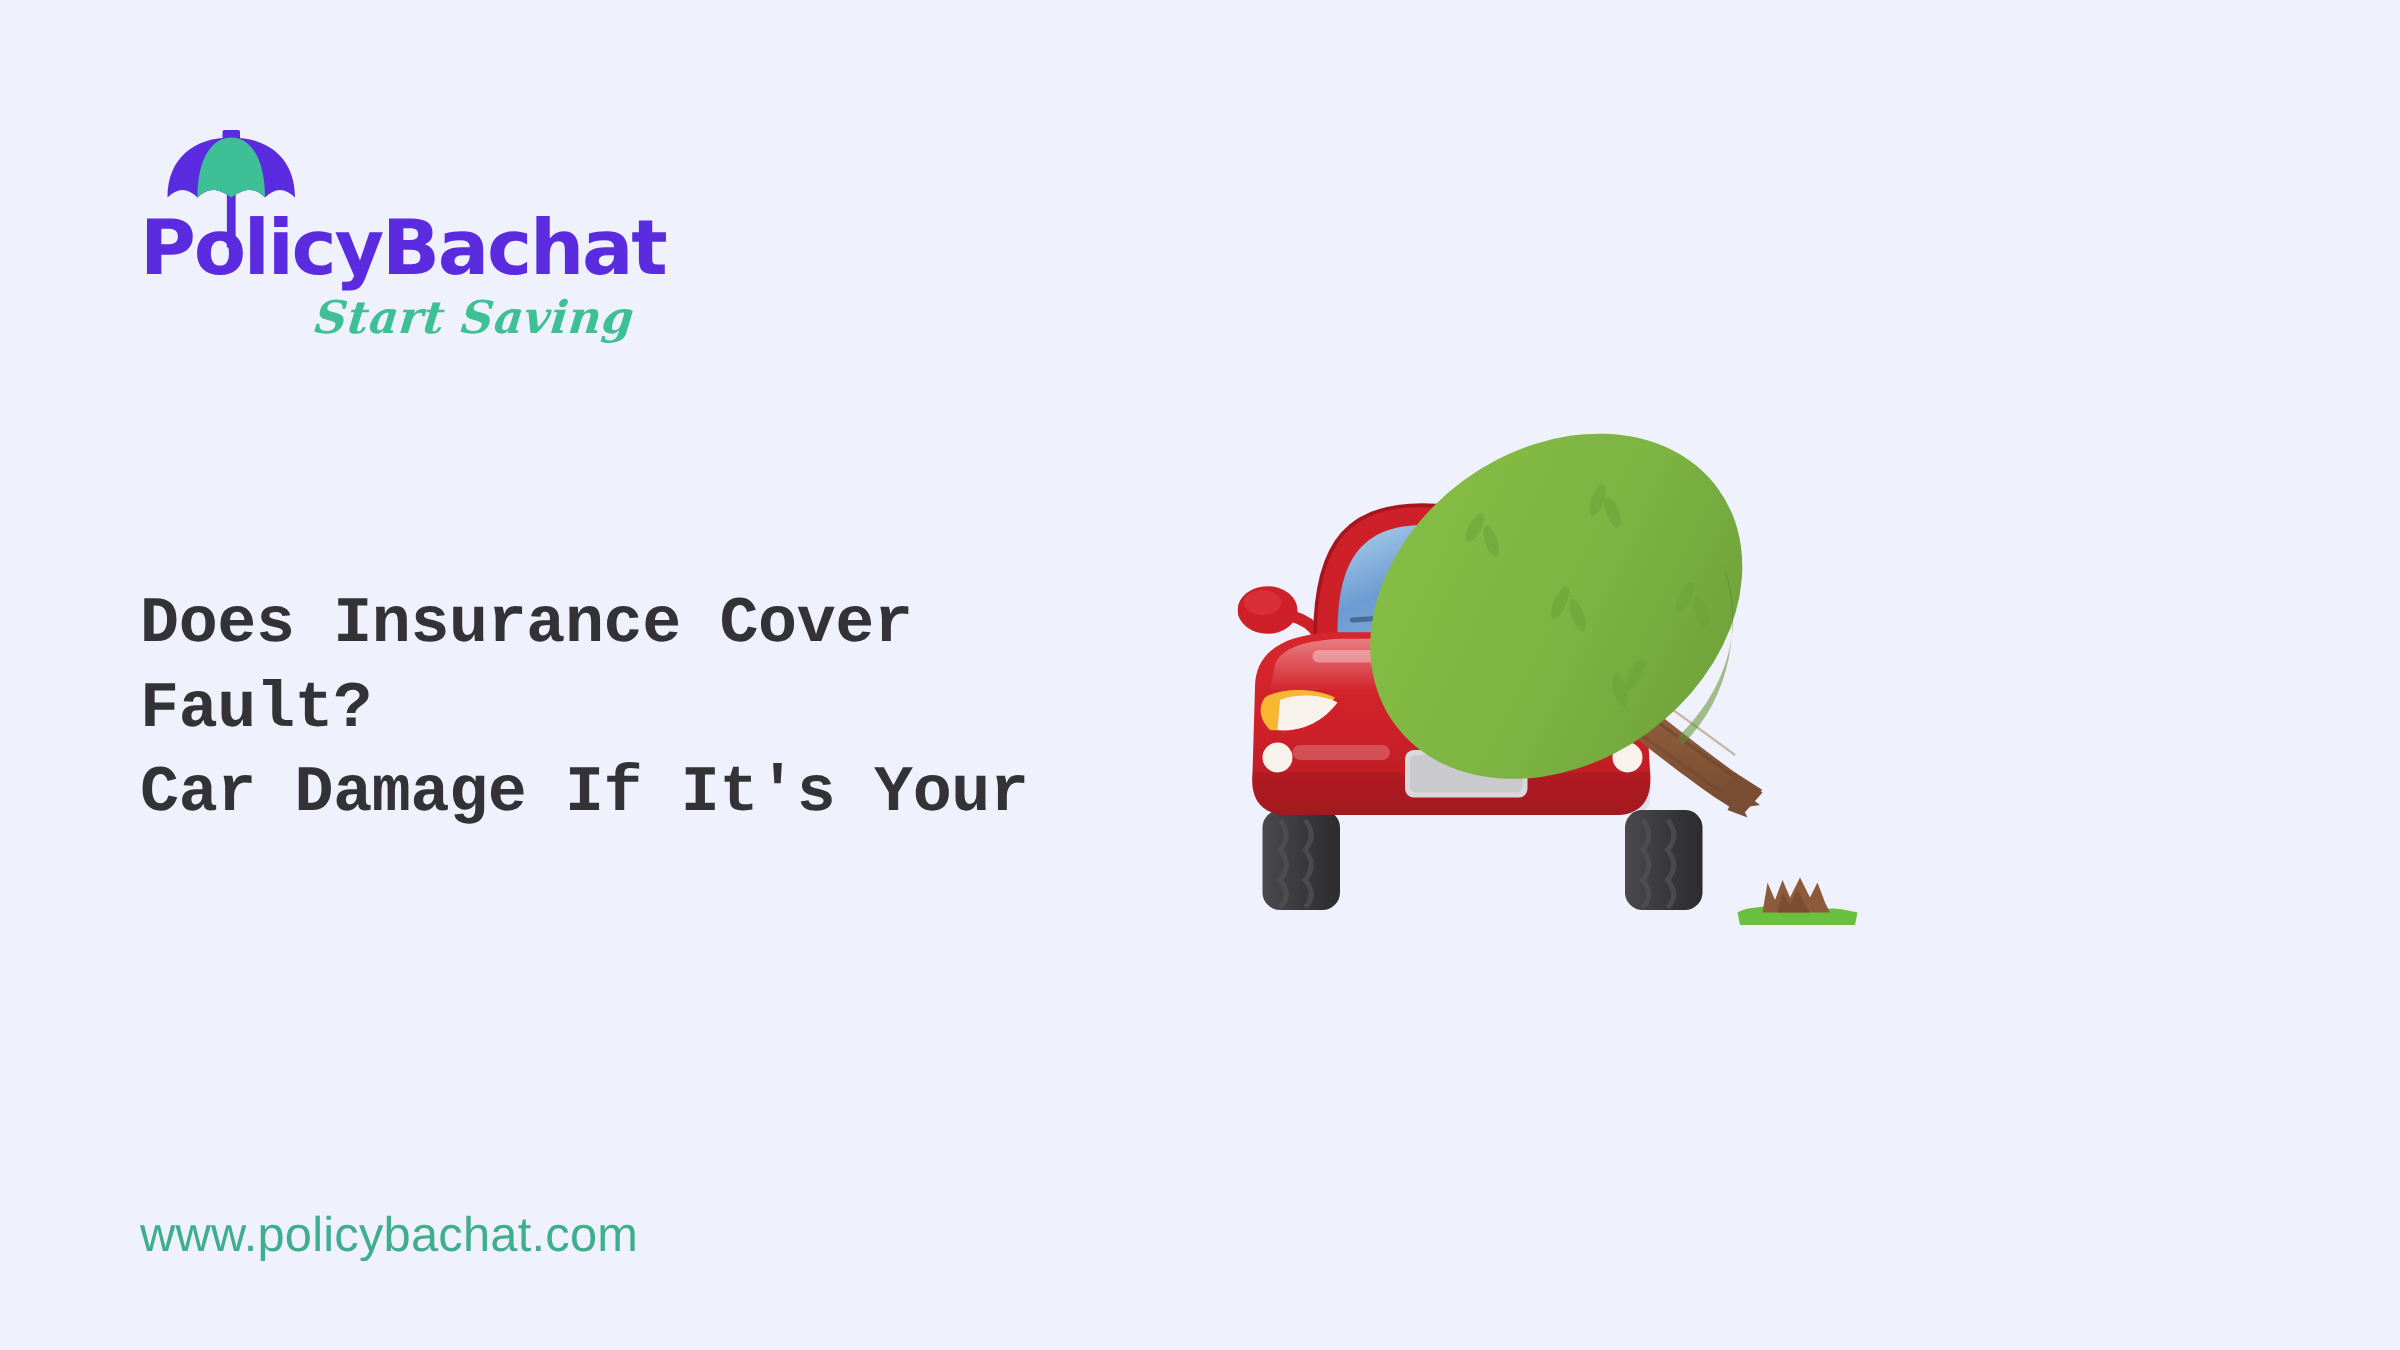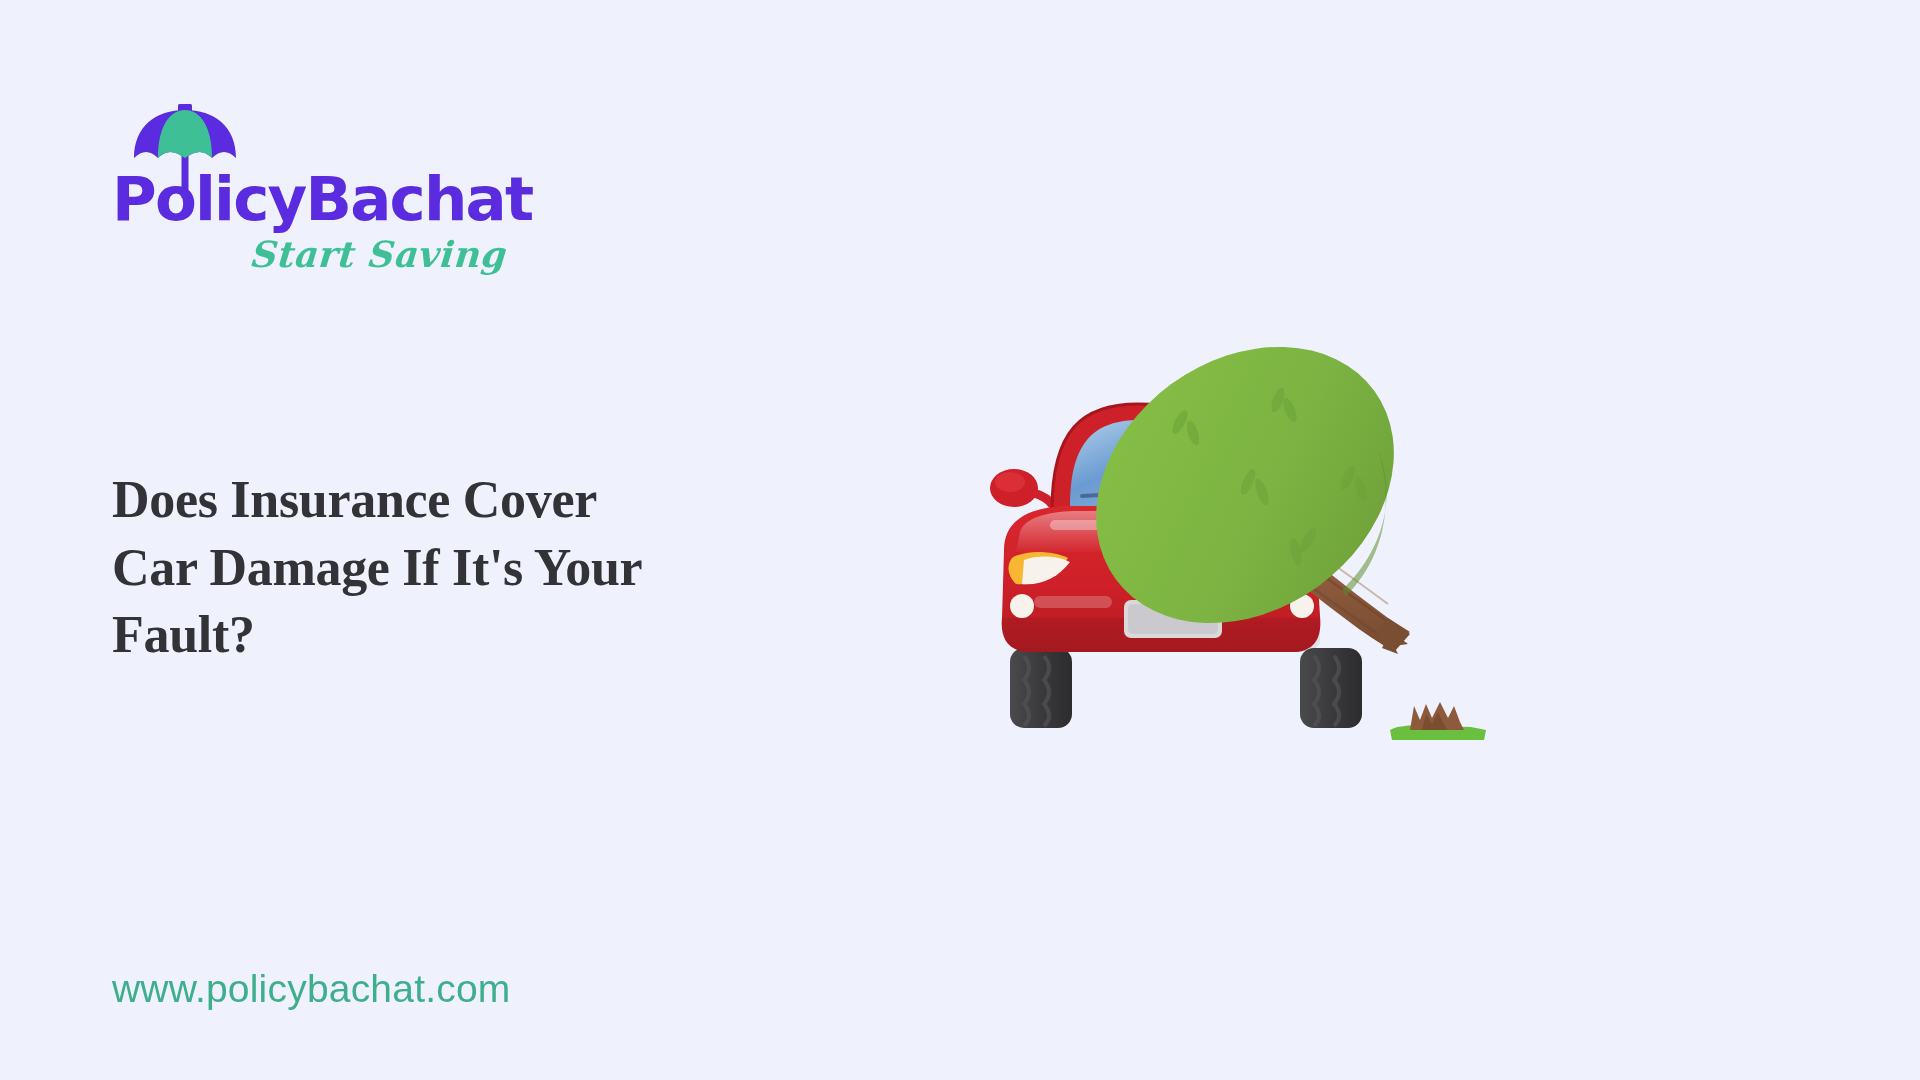--- a/index.html
+++ b/index.html
@@ -68,21 +68,21 @@
     white-space: nowrap;
     transform: skewX(-6deg);
   }
 
   
   .headline {
     position: absolute;
     left: 112px;
     top: 466px;
     width: 760px;
-    font-family: Liberation Serif, serif;
+    font-family: Liberation Mono, monospace;
     font-size: 52px;
     font-weight: bold;
     color: #333337;
     line-height: 1.30;
     letter-spacing: -0.3px;
   }
 
   .headline-line { display: block; white-space: nowrap; }
 
   
@@ -132,22 +132,22 @@
       </svg>
     </div>
 
     <div class="logo-wordmark">PolicyBachat</div>
 
     <div class="logo-tagline">Start Saving</div>
   </div>
 
   <h1 class="headline">
     <span class="headline-line">Does Insurance Cover</span>
+    <span class="headline-line">Fault?</span>
     <span class="headline-line">Car Damage If It's Your</span>
-    <span class="headline-line">Fault?</span>
   </h1>
 
   <div class="site-url">www.policybachat.com</div>
 
   <div class="illustration">
     <svg viewBox="0 0 660 450" xmlns="http://www.w3.org/2000/svg">
       <defs>
         <linearGradient id="bodyGrad" x1="0" y1="0" x2="0" y2="1">
           <stop offset="0%" stop-color="#D8262E"></stop>
           <stop offset="55%" stop-color="#CE2028"></stop>

